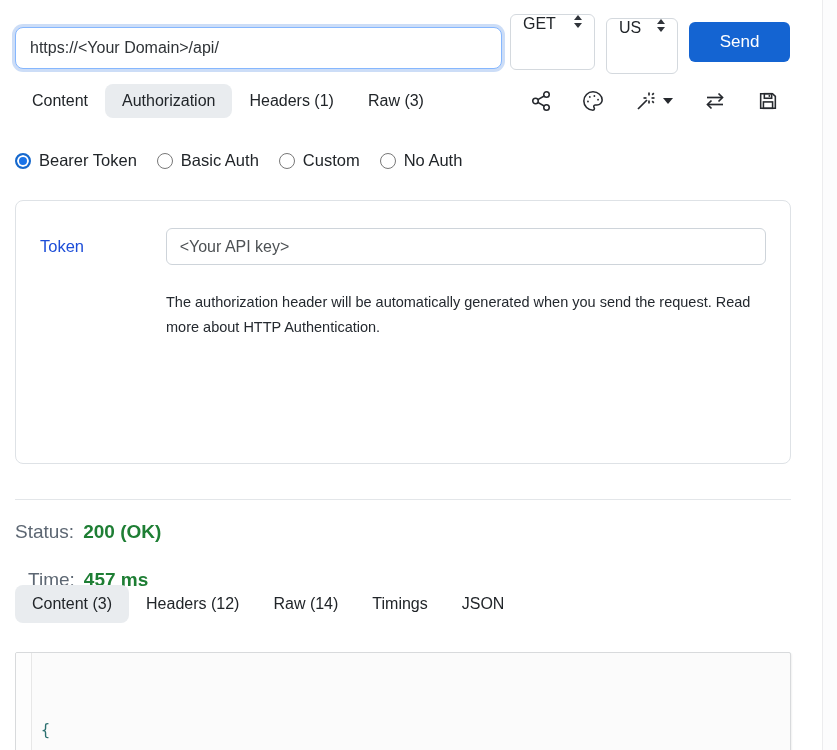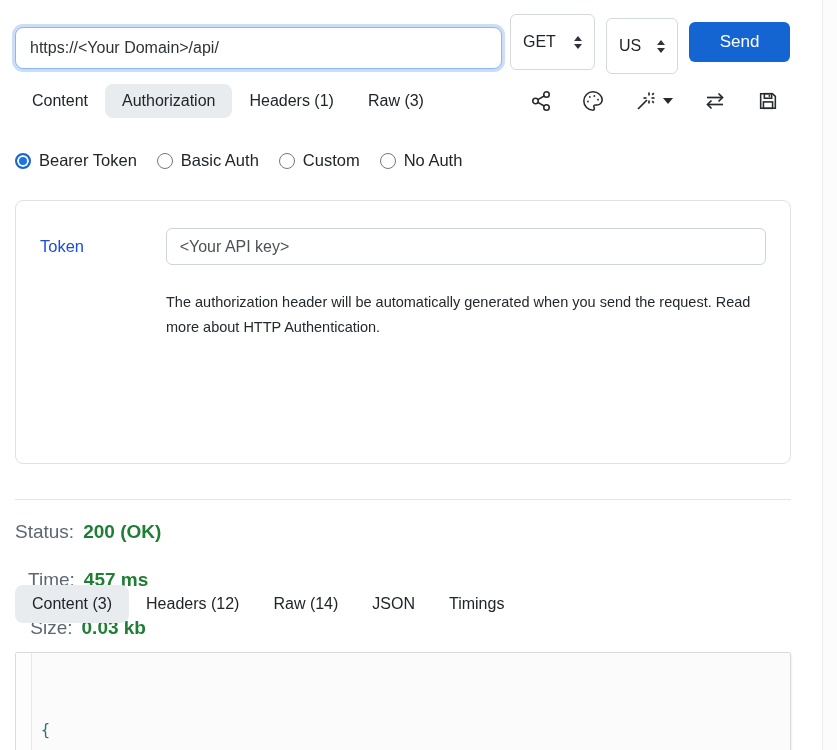--- a/index.html
+++ b/index.html
@@ -10,21 +10,21 @@
   
   .right-gutter { position:absolute; left:822px; top:0; width:15px; height:750px;
                   background:#fcfcfd; border-left:1px solid #ececee; }
 
   
   .request-bar { position:absolute; left:15px; top:10px; width:776px; display:flex; align-items:center; }
   .url-input { width:487px; height:42px; border:1px solid #86b7fe; border-radius:8px;
                box-shadow:0 0 0 3px rgba(96,150,230,.32); padding:0 14px; font-size:16px;
                color:#2f3337; font-family:"Liberation Sans", sans-serif; outline:none;margin-top:12px; }
   .select-box { height:56px; background:#fff; border:1px solid #d4d9de; border-radius:6px;
-                display:flex; align-items:center; justify-content:space-between;
+                display:flex; justify-content:space-between;
                 padding:0 12px; font-size:16px; color:#212529; cursor:pointer; }
   .select-method { width:85px; margin-left:8px; }
   .select-region { width:72px; margin-left:11px;margin-top:8px; }
   .updown { display:flex; flex-direction:column; align-items:center; gap:3px; }
   .updown .up   { width:0; height:0; border-left:4px solid transparent; border-right:4px solid transparent; border-bottom:5px solid #30343a; }
   .updown .down { width:0; height:0; border-left:4px solid transparent; border-right:4px solid transparent; border-top:5px solid #30343a; }
   .send-btn { width:101px; height:40px; margin-left:11px; background:#1464d2; border:none;
               border-radius:6px; color:#fff; font-size:17px; font-family:"Liberation Sans", sans-serif;
               cursor:pointer; }
 
@@ -187,32 +187,28 @@
 
   <div class="status-row">
     <div class="status-group">
       <span class="status-label">Status:</span>
       <span class="status-value">200 (OK)</span>
     </div>
     <div class="status-group">
       <span class="status-label">Time:</span>
       <span class="status-value">457 ms</span>
     </div>
-    <div class="status-group">
-      <span class="status-label">Size:</span>
-      <span class="status-value">0.03 kb</span>
-    </div>
   </div>
 
   <div class="resp-tabs">
     <div class="tab active">Content (3)</div>
     <div class="tab">Headers (12)</div>
     <div class="tab">Raw (14)</div>
+    <div class="tab">Timings</div>
     <div class="tab">JSON</div>
-    <div class="tab">Timings</div>
   </div>
 
   <div class="code-block">
     <div class="code-gutter"></div>
     <div class="code-area">
       <div><span class="tok-punct">{</span></div>
       
       
     </div>
   </div>

